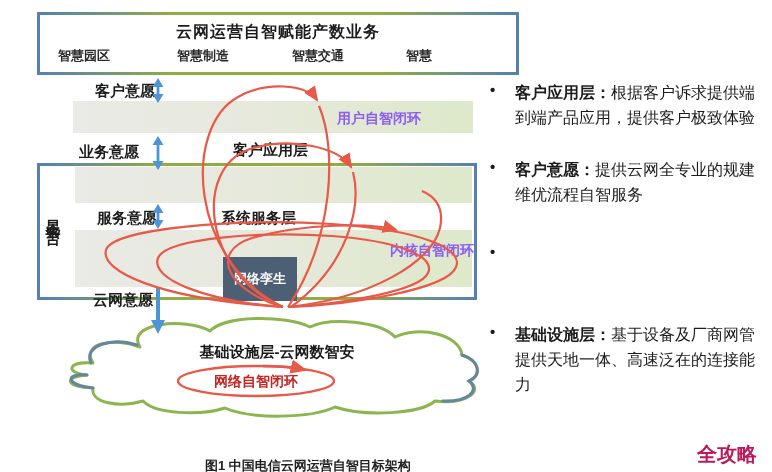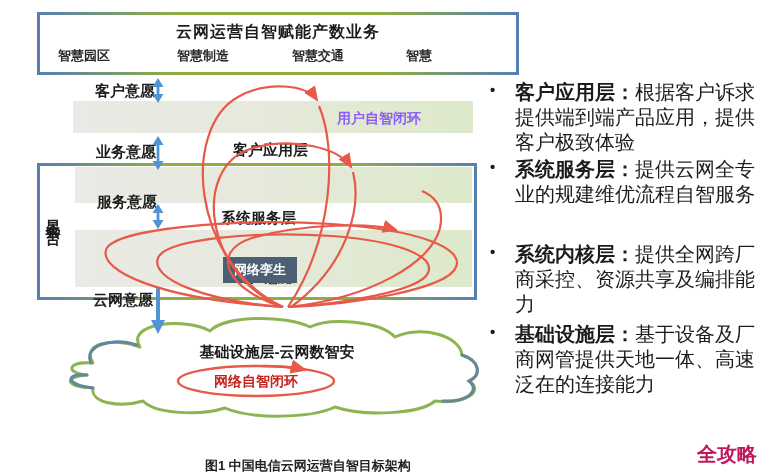--- a/index.html
+++ b/index.html
@@ -34,30 +34,30 @@
   }
   .intent-label {
     position:absolute; font-size:15px; font-weight:bold; color:#1c1c1c;
     white-space:nowrap; z-index:15;
   }
   .platform-name {
     position:absolute; left:43px; top:207px; writing-mode:vertical-rl;
     font-size:15px; font-weight:bold; color:#1c1c1c; letter-spacing:4px; z-index:6;
   }
   .twin-box {
-    position:absolute; left:223px; top:257px; width:74px; height:26px;
+    position:absolute; left:223px; top:257px; width:74px; height:44px;
     background:#4d5f75; color:#ffffff; font-size:13px; font-weight:bold;
     display:flex; align-items:center; justify-content:center; z-index:6;
   }
   .blue-arrow { position:absolute; z-index:15; }
   .loops-svg { position:absolute; left:0; top:0; z-index:20; pointer-events:none; }
   .cloud-svg { position:absolute; left:25px; top:315px; z-index:2; }
   .legend-item { position:absolute; left:486px; width:286px; }
   .legend-dot { position:absolute; left:4px; top:1px; font-size:15px; font-weight:bold; color:#1c1c1c; }
-  .legend-text { margin-left:29px; width:252px; font-size:20px; line-height:25px; color:#1c1c1c; }
+  .legend-text { margin-left:29px; width:252px; font-size:16px; line-height:25px; color:#1c1c1c; }
   .legend-term { font-weight:bold; }
   .figure-caption {
     position:absolute; left:205px; top:429px; font-size:13px; font-weight:600;
     color:#222222; white-space:nowrap;margin-top:28px;
   }
   .watermark {
     position:absolute; left:697px; top:441px; font-size:20px; font-weight:bold;
     color:#be185d; white-space:nowrap;
   }
 </style>
@@ -80,25 +80,26 @@
   <div class="bar" style="left:73px;top:101px;width:400px;height:32px;"></div>
   <div class="bar" style="left:75px;top:167px;width:397px;height:36px;"></div>
   <div class="bar" style="left:75px;top:230px;width:397px;height:57px;"></div>
 
   <div class="layer-name" style="left:233px;top:109px;">客户应用层</div>
   <div class="loop-label" style="left:337px;top:110px;">用户自智闭环</div>
 
   <div class="layer-name" style="left:221px;top:177px;">系统服务层</div>
 
   <div class="layer-name" style="left:235px;top:236px;">客户意愿</div>
+  <div class="loop-label" style="left:390px;top:242px;">内核自智闭环</div>
   <div class="twin-box">网络孪生</div>
 
   <div class="intent-label" style="left:95px;top:82px;">客户意愿</div>
-  <div class="intent-label" style="left:96px;top:143px;">业务意愿</div>
-  <div class="intent-label" style="left:97px;top:193px;">服务意愿</div>
+  <div class="intent-label" style="left:79px;top:143px;">业务意愿</div>
+  <div class="intent-label" style="left:97px;top:209px;">服务意愿</div>
   <div class="intent-label" style="left:93px;top:291px;">云网意愿</div>
 
   <svg class="blue-arrow" style="left:151px;top:78px;" width="14" height="25">
     <path d="M7,0 L1.5,9 H12.5 Z" fill="#4f94d4"></path>
     <rect x="5.6" y="8" width="2.8" height="9" fill="#4f94d4"></rect>
     <path d="M7,25 L1.5,16 H12.5 Z" fill="#4f94d4"></path>
   </svg>
   <svg class="blue-arrow" style="left:151px;top:136px;" width="14" height="34">
     <path d="M7,0 L1.5,9 H12.5 Z" fill="#4f94d4"></path>
     <rect x="5.6" y="8" width="2.8" height="18" fill="#4f94d4"></rect>
@@ -150,25 +151,24 @@
       <path d="M288,307 C372,298 432,262 440,228 C444,209 436,197 422,191"></path>
     </g>
   </svg>
 
   <div class="legend-item" style="top:80px;">
     <span class="legend-dot">•</span>
     <div class="legend-text"><span class="legend-term">客户应用层：</span><span>根据客户诉求提供端到端产品应用，提供客户极致体验</span></div>
   </div>
   <div class="legend-item" style="top:157px;">
     <span class="legend-dot">•</span>
-    <div class="legend-text"><span class="legend-term">系统服务层：</span><span>提供云网全专业的规建维优流程自智服务</span></div>
+    <div class="legend-text"><span class="legend-term">客户意愿：</span><span>提供云网全专业的规建维优流程自智服务</span></div>
   </div>
   <div class="legend-item" style="top:242px;">
     <span class="legend-dot">•</span>
-    <div class="legend-text"><span class="legend-term">系统内核层：</span><span>提供全网跨厂商采控、资源共享及编排能力</span></div>
   </div>
   <div class="legend-item" style="top:322px;">
     <span class="legend-dot">•</span>
     <div class="legend-text"><span class="legend-term">基础设施层：</span><span>基于设备及厂商网管提供天地一体、高速泛在的连接能力</span></div>
   </div>
 
   <div class="figure-caption">图1 中国电信云网运营自智目标架构</div>
   <div class="watermark">全攻略</div>
 
 </div>

